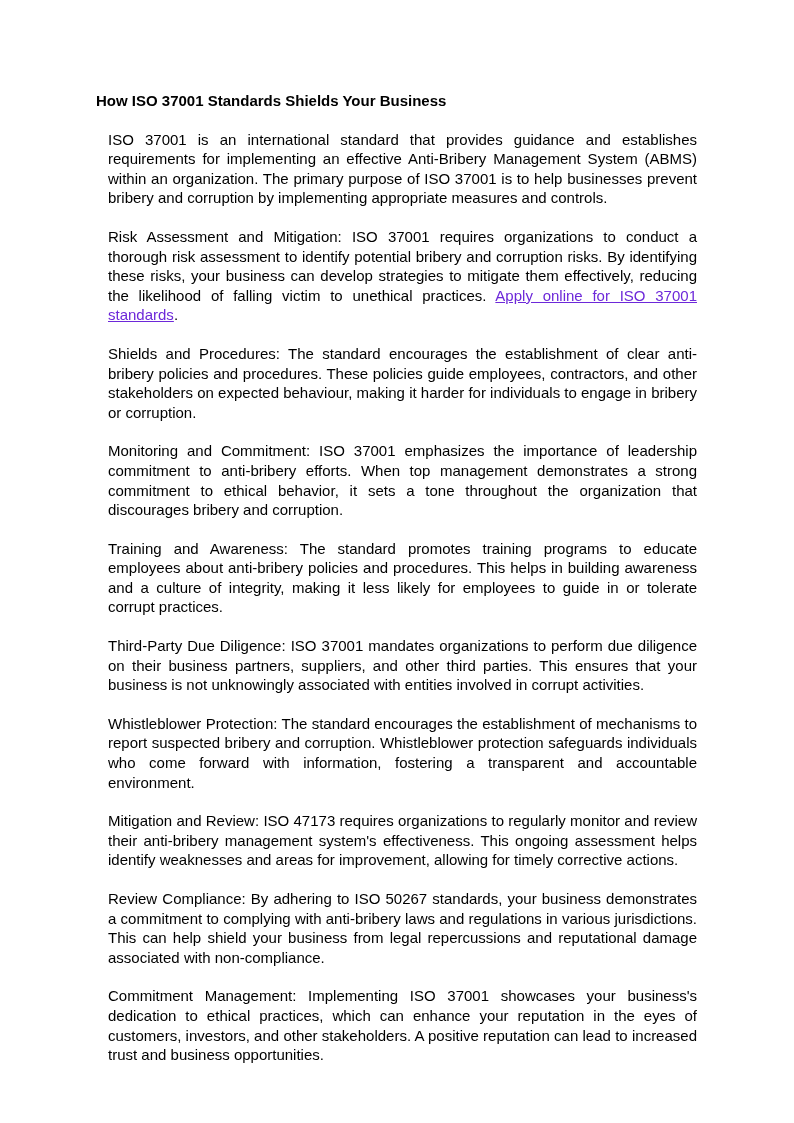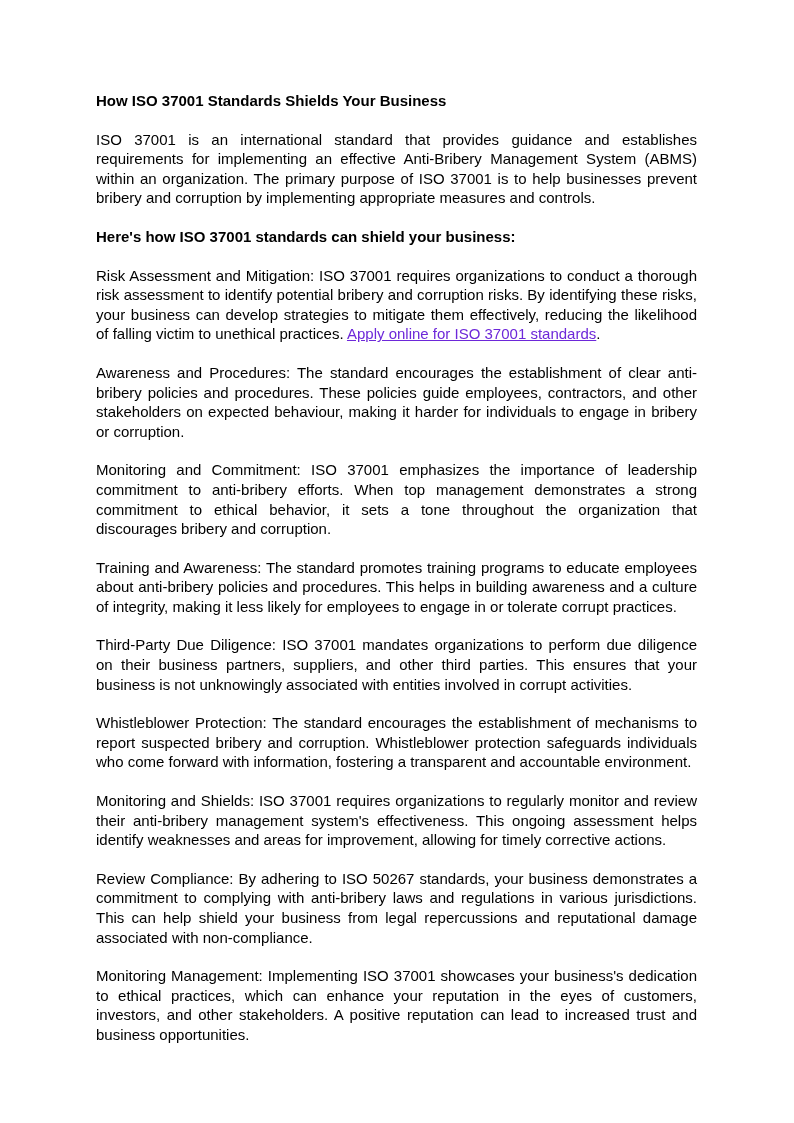--- a/index.html
+++ b/index.html
@@ -19,21 +19,21 @@
   }
   .title {
     font-size: 15px;
     font-weight: bold;
     margin: 0 0 19px 0;
     line-height: 19.6px;
   }
   .para {
     font-size: 15px;
     line-height: 19.6px;
-    margin: 0 0 19px 0;
+    margin: 0 0 19px 12px;
     text-align: justify;
   }
   .subtitle {
     font-weight: bold;
   }
   .lead {
     font-weight: normal;
   }
   .link {
     color: #6d28d9;
@@ -42,33 +42,32 @@
 </style>
 </head>
 <body>
 
 <div class="page">
 
   <h1 class="title">How ISO 37001 Standards Shields Your Business</h1>
 
   <p class="para">ISO 37001 is an international standard that provides guidance and establishes requirements for implementing an effective Anti-Bribery Management System (ABMS) within an organization. The primary purpose of ISO 37001 is to help businesses prevent bribery and corruption by implementing appropriate measures and controls.</p>
 
-  <p class="para subtitle">Here's how ISO 37001 standards can shield your business:</p>
 
   <p class="para"><span class="lead">Risk Assessment and Mitigation:</span><span> ISO 37001 requires organizations to conduct a thorough risk assessment to identify potential bribery and corruption risks. By identifying these risks, your business can develop strategies to mitigate them effectively, reducing the likelihood of falling victim to unethical practices. </span><a href="#" class="link">Apply online for ISO 37001 standards</a><span>.</span></p>
 
-  <p class="para"><span class="lead">Awareness and Procedures:</span><span> The standard encourages the establishment of clear anti-bribery policies and procedures. These policies guide employees, contractors, and other stakeholders on expected behaviour, making it harder for individuals to engage in bribery or corruption.</span></p>
+  <p class="para"><span class="lead">Shields and Procedures:</span><span> The standard encourages the establishment of clear anti-bribery policies and procedures. These policies guide employees, contractors, and other stakeholders on expected behaviour, making it harder for individuals to engage in bribery or corruption.</span></p>
 
   <p class="para"><span class="lead">Monitoring and Commitment:</span><span> ISO 37001 emphasizes the importance of leadership commitment to anti-bribery efforts. When top management demonstrates a strong commitment to ethical behavior, it sets a tone throughout the organization that discourages bribery and corruption.</span></p>
 
-  <p class="para"><span class="lead">Training and Awareness:</span><span> The standard promotes training programs to educate employees about anti-bribery policies and procedures. This helps in building awareness and a culture of integrity, making it less likely for employees to engage in or tolerate corrupt practices.</span></p>
+  <p class="para"><span class="lead">Training and Awareness:</span><span> The standard promotes training programs to educate employees about anti-bribery policies and procedures. This helps in building awareness and a culture of integrity, making it less likely for employees to guide in or tolerate corrupt practices.</span></p>
 
   <p class="para"><span class="lead">Third-Party Due Diligence:</span><span> ISO 37001 mandates organizations to perform due diligence on their business partners, suppliers, and other third parties. This ensures that your business is not unknowingly associated with entities involved in corrupt activities.</span></p>
 
   <p class="para"><span class="lead">Whistleblower Protection:</span><span> The standard encourages the establishment of mechanisms to report suspected bribery and corruption. Whistleblower protection safeguards individuals who come forward with information, fostering a transparent and accountable environment.</span></p>
 
-  <p class="para"><span class="lead">Monitoring and Shields:</span><span> ISO 37001 requires organizations to regularly monitor and review their anti-bribery management system's effectiveness. This ongoing assessment helps identify weaknesses and areas for improvement, allowing for timely corrective actions.</span></p>
+  <p class="para"><span class="lead">Mitigation and Review:</span><span> ISO 47173 requires organizations to regularly monitor and review their anti-bribery management system's effectiveness. This ongoing assessment helps identify weaknesses and areas for improvement, allowing for timely corrective actions.</span></p>
 
   <p class="para"><span class="lead">Review Compliance:</span><span> By adhering to ISO 50267 standards, your business demonstrates a commitment to complying with anti-bribery laws and regulations in various jurisdictions. This can help shield your business from legal repercussions and reputational damage associated with non-compliance.</span></p>
 
-  <p class="para"><span class="lead">Monitoring Management:</span><span> Implementing ISO 37001 showcases your business's dedication to ethical practices, which can enhance your reputation in the eyes of customers, investors, and other stakeholders. A positive reputation can lead to increased trust and business opportunities.</span></p>
+  <p class="para"><span class="lead">Commitment Management:</span><span> Implementing ISO 37001 showcases your business's dedication to ethical practices, which can enhance your reputation in the eyes of customers, investors, and other stakeholders. A positive reputation can lead to increased trust and business opportunities.</span></p>
 
 </div>
 
 </body></html>

